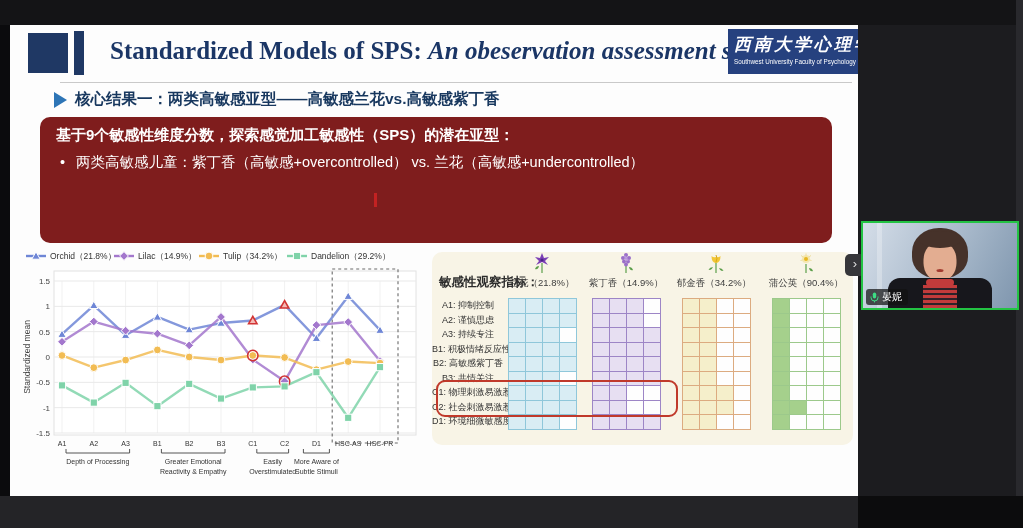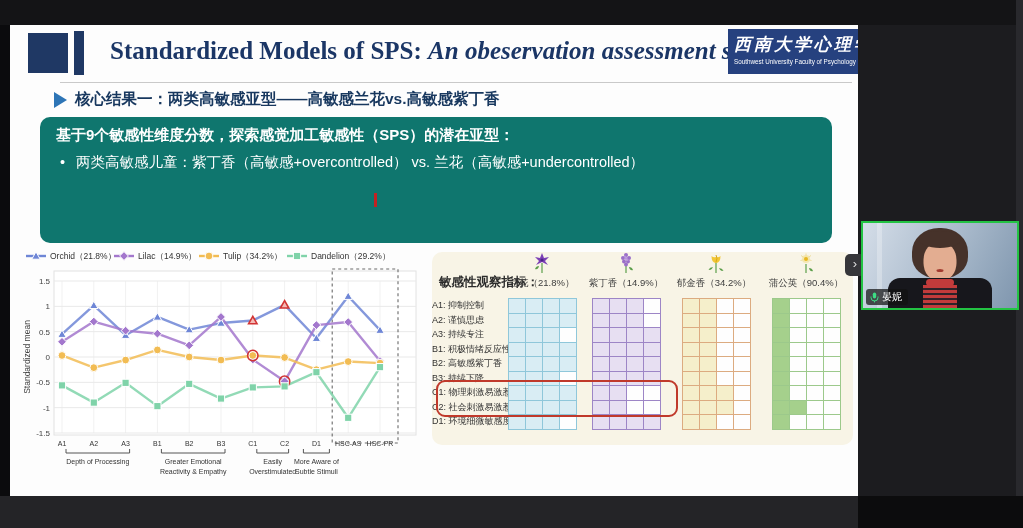--- a/index.html
+++ b/index.html
@@ -22,35 +22,35 @@
   .logo { position:absolute; left:718px; top:4px; width:130px; height:45px; background:#26417f;
           color:#fff; overflow:hidden; padding:4px 0 0 6px; }
   .logo .cn { font-family:"Liberation Serif","DejaVu Serif",serif; font-weight:bold; font-style:italic;
               font-size:17px; letter-spacing:3px; white-space:nowrap; }
   .logo .en { font-size:6.3px; white-space:nowrap; margin-top:2px; }
   .title-rule { position:absolute; left:50px; top:57px; width:792px; height:1px; background:#c9c9c9; }
   .section { position:absolute; left:44px; top:64px; display:flex; align-items:center; }
   .tri { width:0; height:0; border-left:13px solid #2e75b6; border-top:8px solid transparent;
          border-bottom:8px solid transparent; margin-right:8px; }
   .section-text { font-weight:bold; font-size:15.5px; color:#17375e; }
-  .infobox { position:absolute; left:30px; top:92px; width:792px; height:126px; background:#0f766e;
+  .infobox { position:absolute; left:30px; top:92px; width:792px; height:126px; background:#7f1d1d;
              border-radius:10px; color:#fff; padding:9px 16px 6px 16px; }
   .infobox h3 { font-size:15px; font-weight:bold; margin-bottom:4px; }
   .infobox ul { list-style:none; padding-left:4px; }
   .infobox li { font-size:14.5px; line-height:1.85; padding-left:16px; position:relative; }
   .infobox li::before { content:"•"; position:absolute; left:0; top:0; }
   .caret { position:absolute; left:364px; top:168px; width:3px; height:14px; background:#c32222; }
   .chart-wrap { position:absolute; left:12px; top:220px; width:406px; height:250px; }
   
   .panel { position:absolute; left:422px; top:227px; width:421px; height:193px; background:#f8f4e6; border-radius:10px; }
   .panel-header { position:absolute; left:7px; top:22px; font-weight:bold; font-size:12.5px; color:#2b2b2b; }
   .flower-icon { position:absolute; top:0; width:68px; height:23px; text-align:center; }
   .flower-label { position:absolute; top:25px; width:100px; text-align:center; font-size:9.5px; color:#3d3d3d; }
   .rowlabels { position:absolute; left:0; top:46px; width:72px; }
-  .rowlabels div { height:14.5px; line-height:14.5px; font-size:9px; color:#333; text-align:left; white-space:nowrap; }
+  .rowlabels div { height:14.5px; line-height:14.5px; font-size:9px; color:#333; text-align:center; white-space:nowrap; }
   .fgrid { position:absolute; top:46px; display:grid; grid-template-columns:repeat(4,17px);
            grid-auto-rows:14.5px; }
   .fgrid span { border-width:0 1px 1px 0; border-style:solid; }
   .redbox { position:absolute; left:4px; top:128px; width:242px; height:37px;
             border:2px solid #c0392b; border-radius:9px; pointer-events:none; }
   .chevron-btn { position:absolute; left:845px; top:254px; width:20px; height:22px; background:#36363a;
                  border-radius:5px; color:#ddd; font-size:13px; text-align:center; line-height:20px; cursor:pointer; }
   
   .webcam { position:absolute; left:861px; top:221px; width:158px; height:89px; border:2px solid #23c343;
             background:linear-gradient(115deg,#d4dde8 0%,#a7b8ca 55%,#7f96ae 100%); overflow:hidden; }
@@ -228,21 +228,21 @@
 
     <div class="panel" id="indicator-panel">
       <div class="panel-header">敏感性观察指标：</div>
 
     <div class="rowlabels">
           <div>A1: 抑制控制</div>
           <div>A2: 谨慎思虑</div>
           <div>A3: 持续专注</div>
           <div>B1: 积极情绪反应性</div>
           <div>B2: 高敏感紫丁香</div>
-          <div>B3: 持续下降</div>
+          <div>B3: 共情关注</div>
           <div>C1: 物理刺激易激惹</div>
           <div>C2: 社会刺激易激惹</div>
           <div>D1: 环境细微敏感度</div>
         </div>
         <div class="flower-icon" style="left: 76px;"><svg width="18" height="22" viewBox="0 0 18 22">
             <line x1="9" y1="11" x2="9" y2="21" stroke="#5c9e4a" stroke-width="1.2"></line>
             <path d="M6 14 q-3 0 -4 3 q3 1 4-3" fill="#5c9e4a"></path>
             <polygon points="9,1 11,6 16,5 12,9 15,13 9,10 3,13 6,9 2,5 7,6" fill="#7b3fb5"></polygon>
             <circle cx="9" cy="8" r="1.6" fill="#4c2387"></circle>
           </svg></div>

